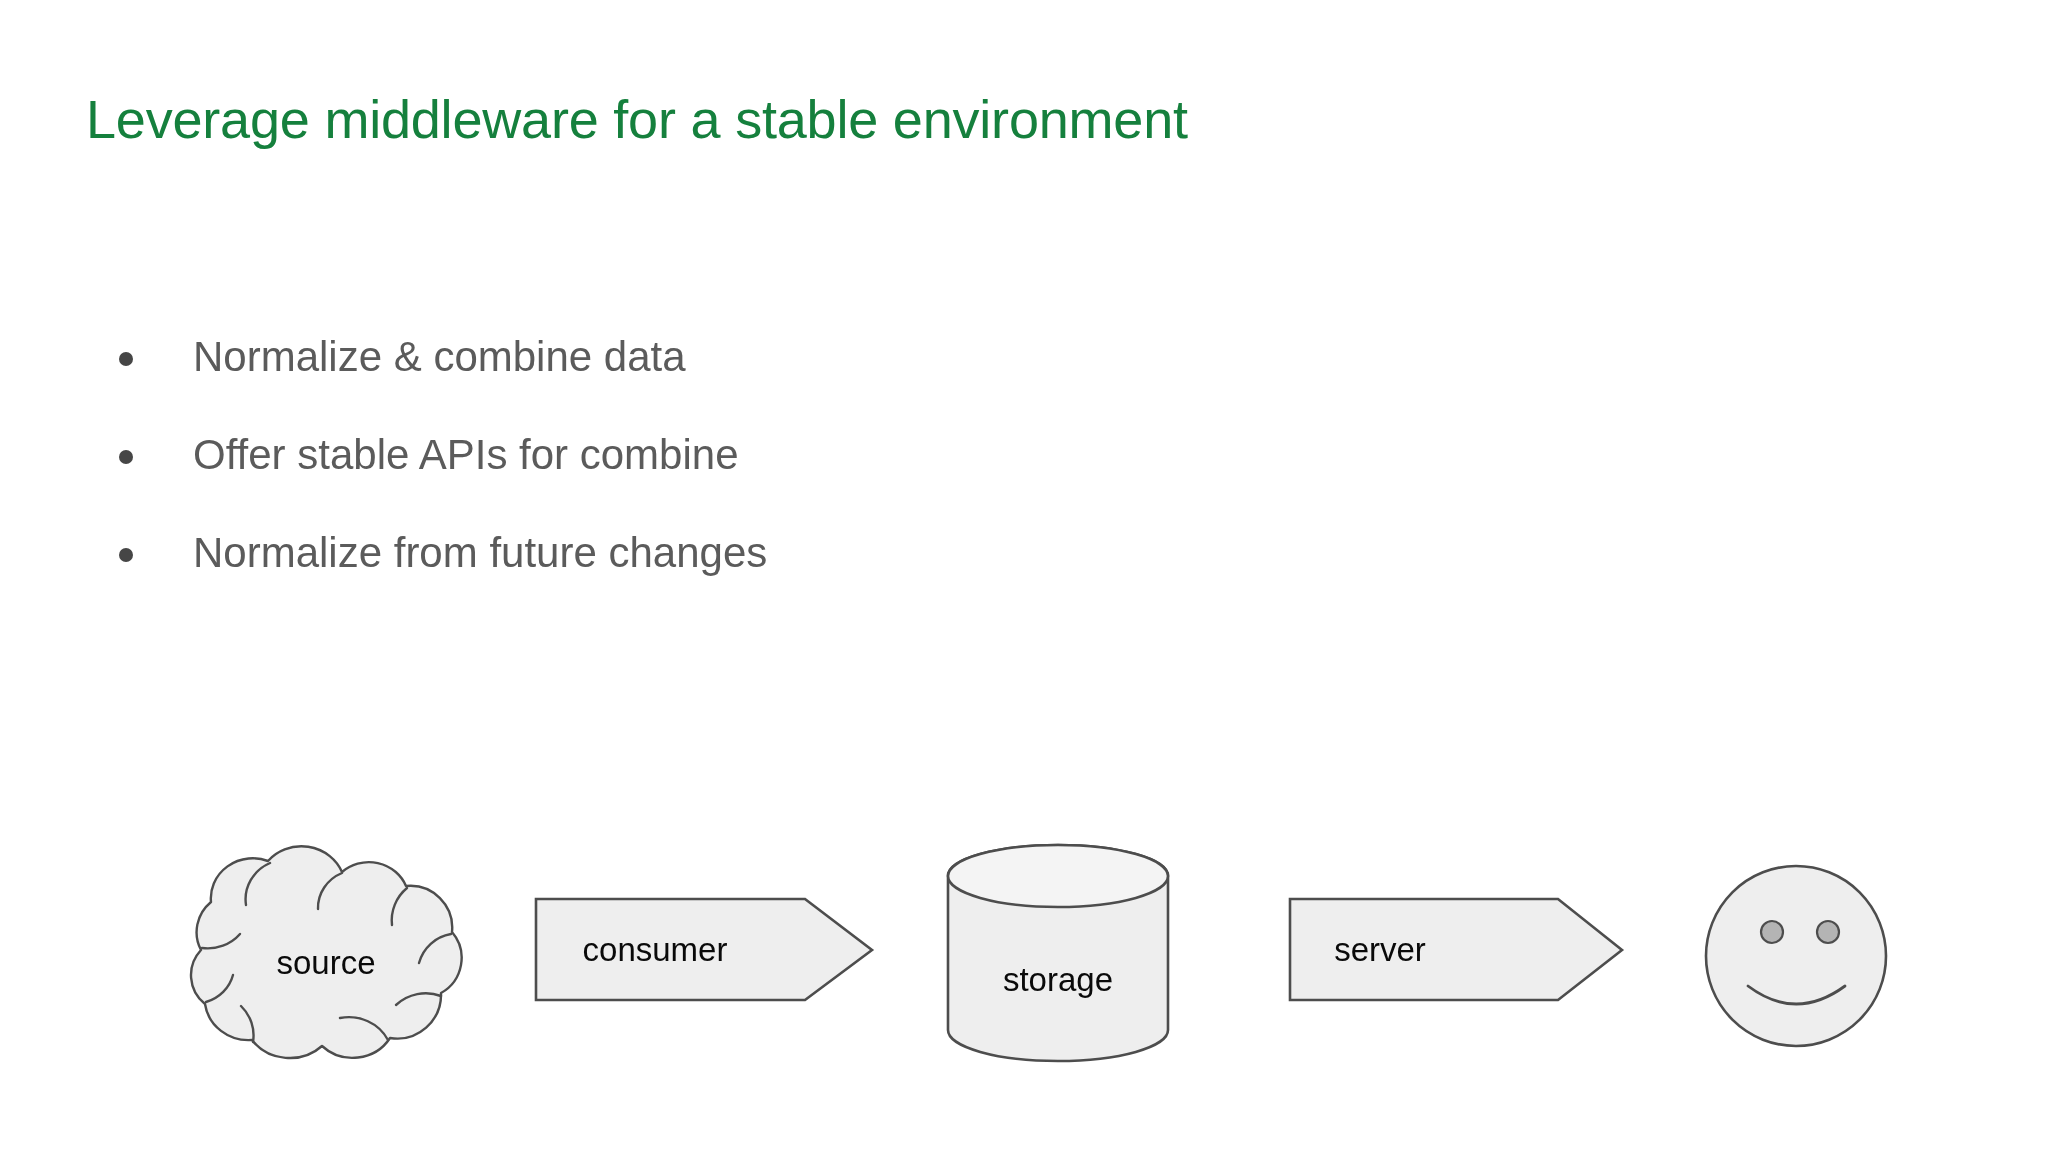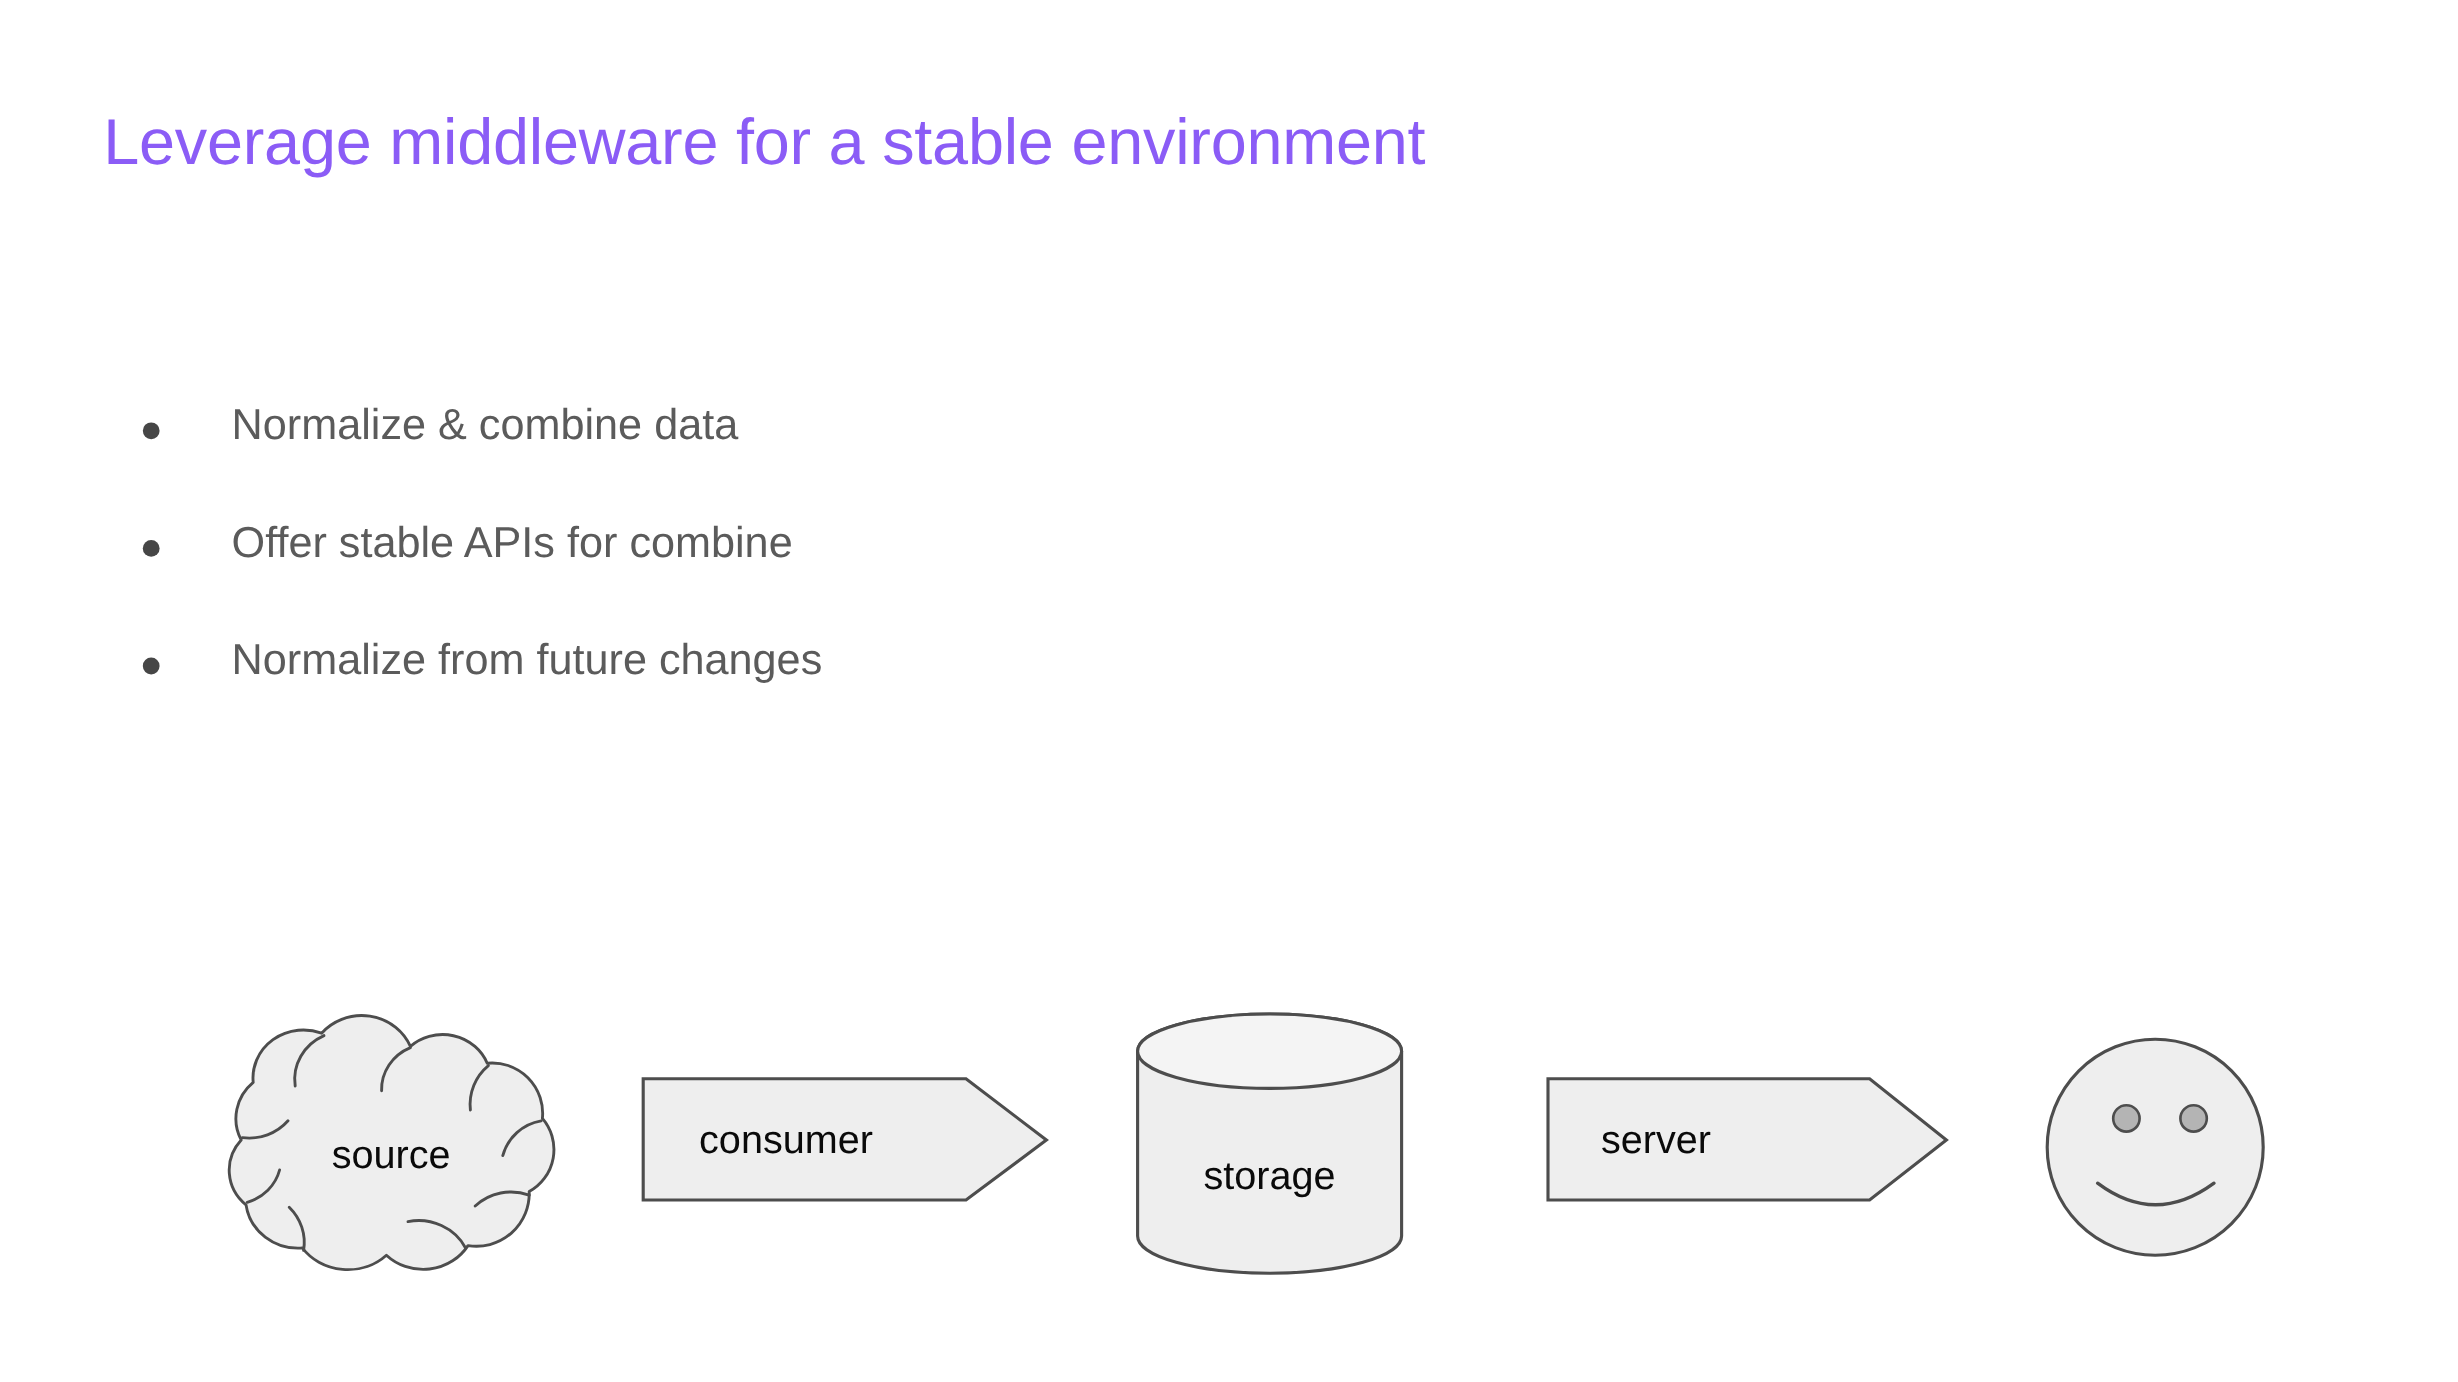--- a/index.html
+++ b/index.html
@@ -24,21 +24,21 @@
   }
 
   
   .slide-title {
     position: absolute;
     left: 86px;
     top: 88px;
     font-size: 54px;
     line-height: 1.15;
     font-weight: 400;
-    color: #8b5cf6;
+    color: #15803d;
     letter-spacing: -0.2px;
     white-space: nowrap;
   }
 
   
   .bullet-list {
     position: absolute;
     left: 110px;
     top: 330px;
     width: 1100px;
@@ -53,21 +53,21 @@
     position: absolute;
     left: 9px;
     top: 22px;
     width: 14px;
     height: 14px;
     border-radius: 50%;
     background: #464646;
   }
   .bullet-text {
     margin-left: 83px;
-    font-size: 36px;
+    font-size: 42px;
     line-height: 1;
     color: #5b5b5b;
     font-weight: 400;
     white-space: nowrap;
     padding-top: 6px;
   }
 
   
   .diagram {
     position: absolute;

